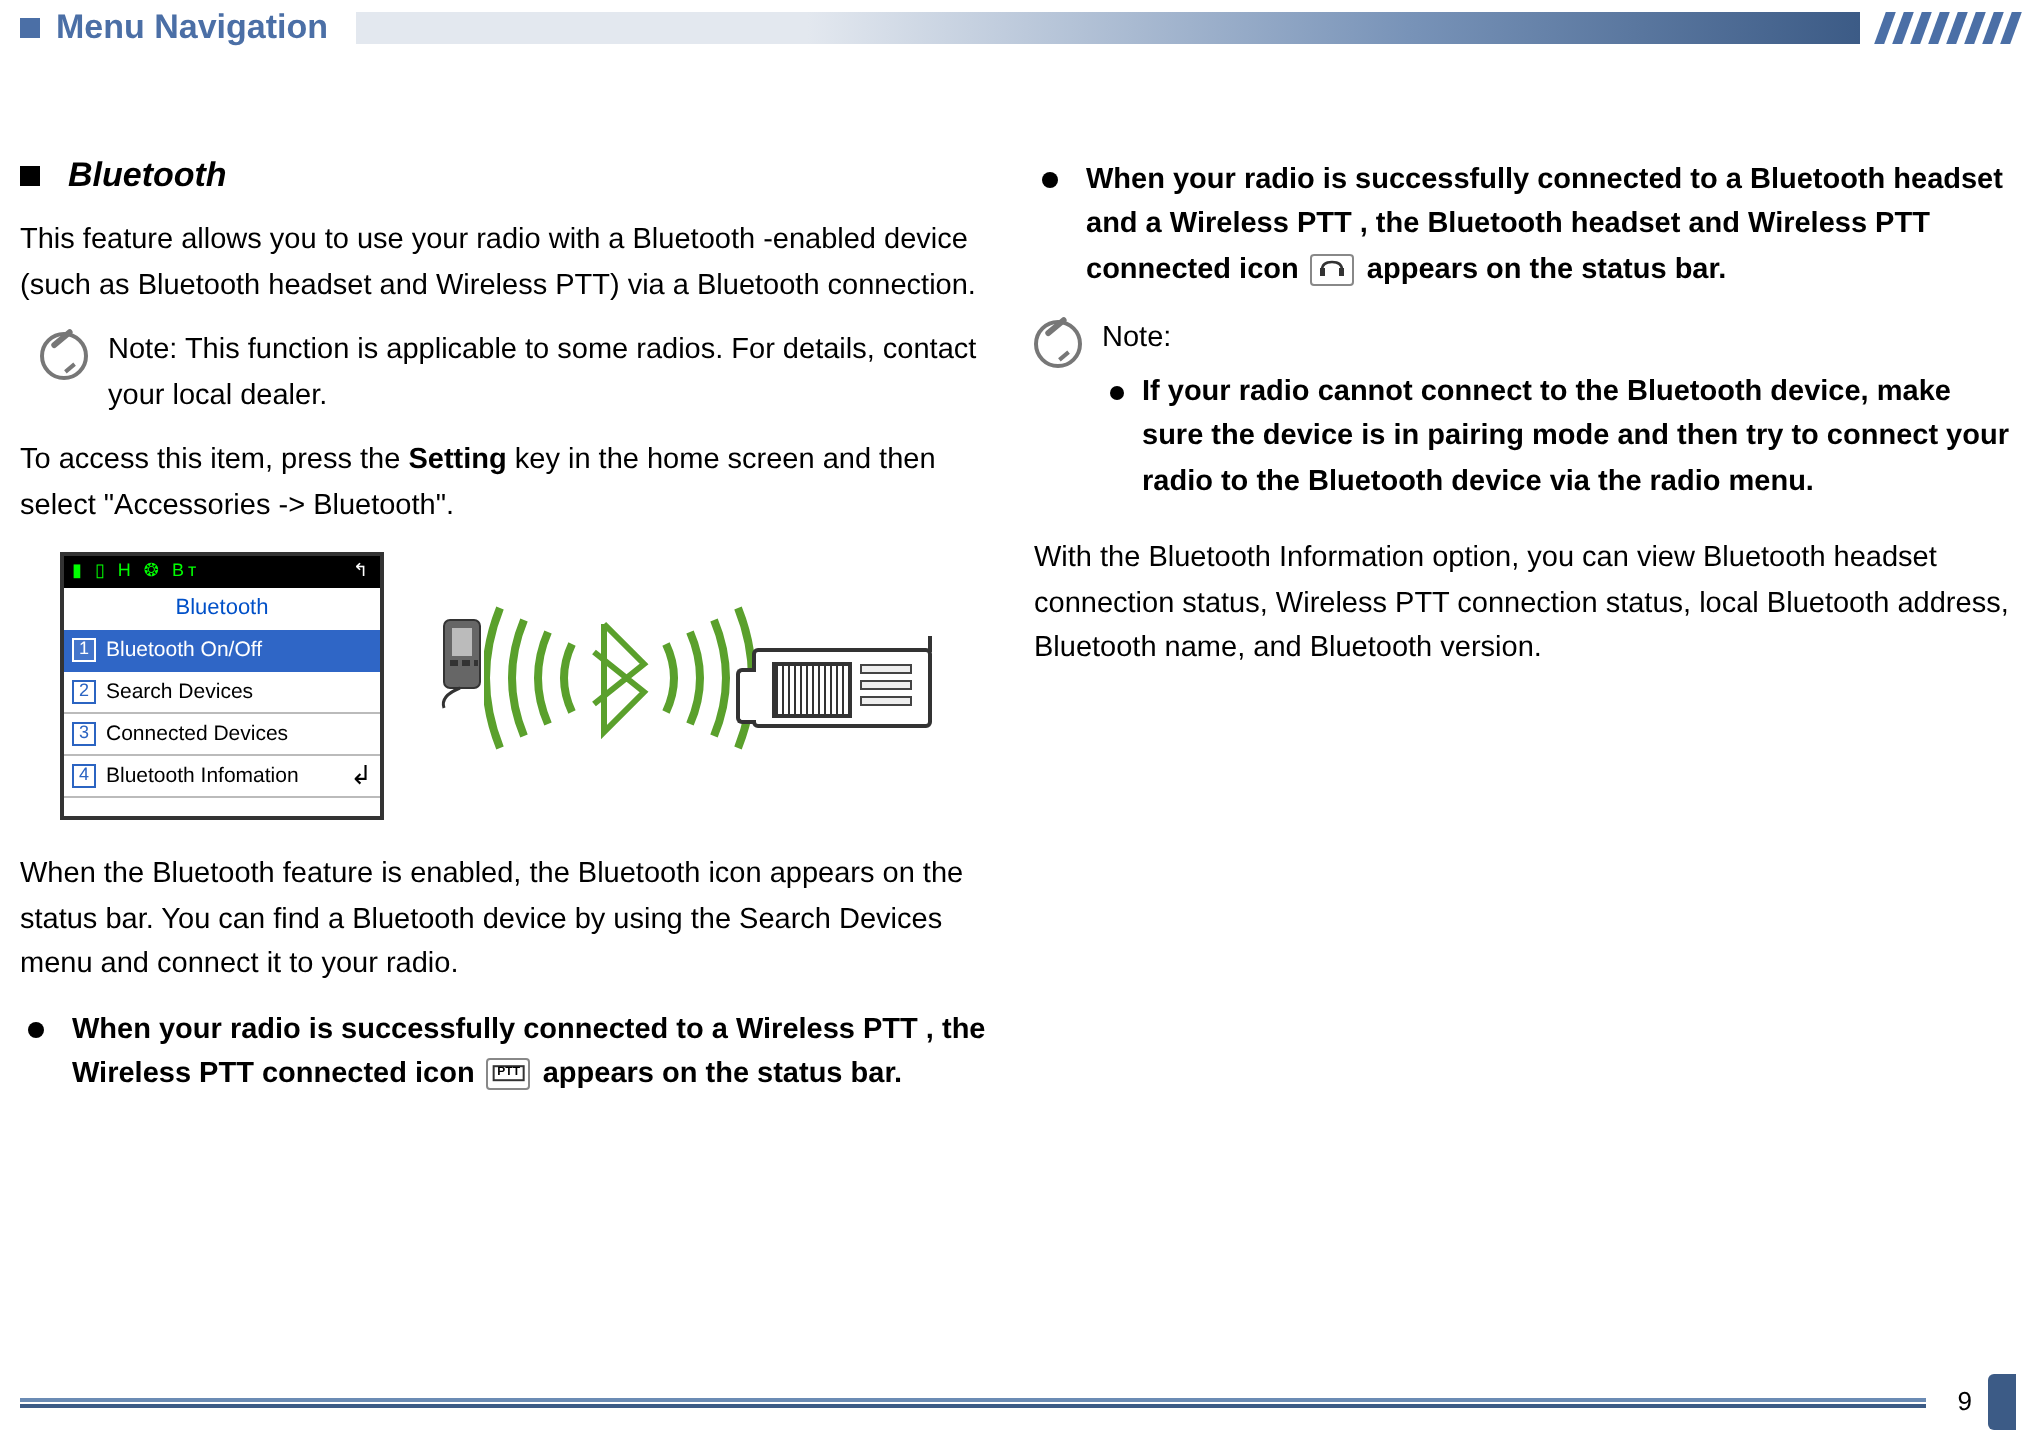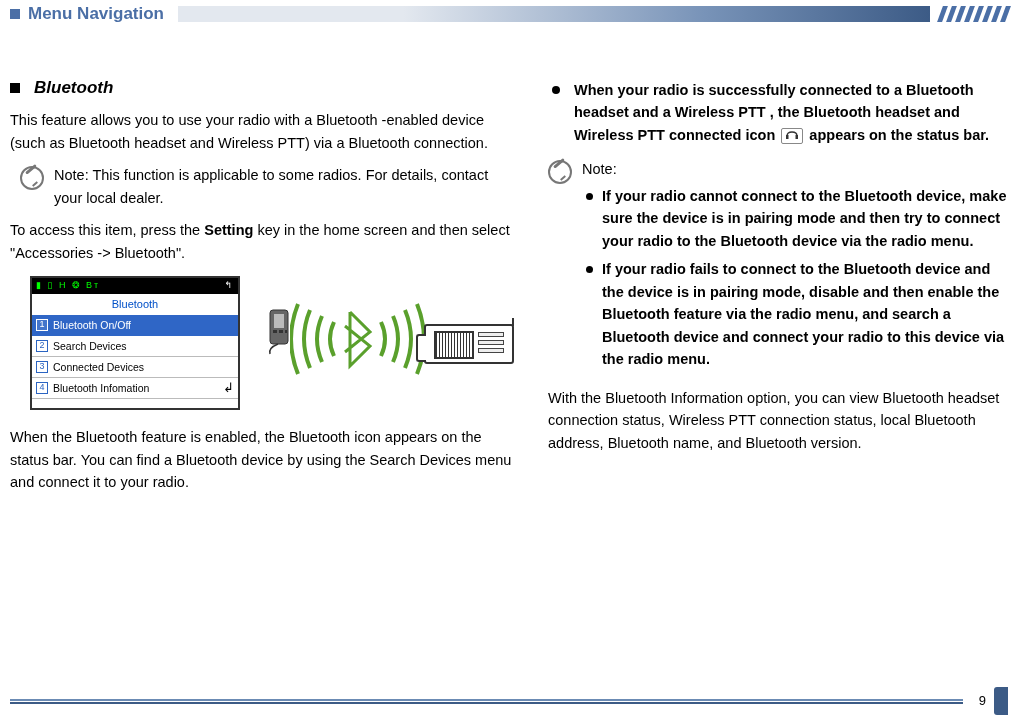--- a/index.html
+++ b/index.html
@@ -50,21 +50,21 @@
   .header-stripes span {
     width: 5px;
     height: 16px;
     background: #4b6fa6;
     transform: skewX(-20deg);
   }
 
   
   .cols {
     display: flex;
-    gap: 34px;
+    gap: 16px;
     margin-top: 47px;
   }
   .col { flex: 1 1 0; }
 
   .subhead {
     display: flex;
     align-items: center;
     margin-bottom: 8px;
   }
   .subhead .sq {
@@ -115,21 +115,21 @@
 
   .figure-row {
     display: flex;
     align-items: center;
     gap: 24px;
     margin: 12px 0 16px 20px;
   }
 
   
   .screen {
-    width: 210px;
+    width: 162px;
     height: 134px;
     border: 2px solid #333;
     background: #fff;
     font-size: 10.5px;
     color: #000;
   }
   .screen .statusbar {
     background: #000;
     color: #9ff;
     height: 16px;
@@ -425,40 +425,40 @@
               <span></span>
               <span></span>
             </div>
         </div>
       </div>
     </div>
 
     <p>When the Bluetooth feature is enabled, the Bluetooth icon appears on the status bar. You can find a Bluetooth device by using the Search Devices menu and connect it to your radio.</p>
 
     <ul class="bullets" id="left-bullets">
+        <li><span>When your radio is successfully connected to a Wireless PTT , the Wireless PTT connected icon </span><span class="inline-icon ptt"></span><span> appears on the status bar.</span></li>
       </ul>
   </div>
 
   <div class="col">
     <ul class="bullets" id="right-bullets">
         <li><span>When your radio is successfully connected to a Bluetooth headset and a Wireless PTT , the Bluetooth headset and Wireless PTT connected icon </span><span class="inline-icon"><svg viewBox="0 0 16 12">
               <path d="M3 6 Q3 2 8 2 Q13 2 13 6" stroke="#333" fill="none" stroke-width="1.3"></path>
               <rect x="2" y="5" width="2.5" height="4" fill="#333"></rect>
               <rect x="11.5" y="5" width="2.5" height="4" fill="#333"></rect>
               <line x1="0" y1="1" x2="16" y2="11" stroke="#333" stroke-width="0"></line>
             </svg></span><span> appears on the status bar.</span></li>
       </ul>
 
     <div class="note-block right">
       <div class="note-icon"></div>
       <div class="note-body">
         <strong>Note:</strong>
         <ul class="bullets inner" id="right-note-items">
             <li>If your radio cannot connect to the Bluetooth device, make sure the device is in pairing mode and then try to connect your radio to the Bluetooth device via the radio menu.</li>
-            <li>If your radio fails to connect to the Bluetooth device and the device is in pairing mode, disable and then enable the Bluetooth feature via the radio menu, and search a Bluetooth device and connect your radio to this device via the radio menu.</li>
           </ul>
       </div>
     </div>
 
     <p>With the Bluetooth Information option, you can view Bluetooth headset connection status, Wireless PTT connection status, local Bluetooth address, Bluetooth name, and Bluetooth version.</p>
   </div>
 </div>
 
 <div class="footer">
   <div class="footer-line"></div>

